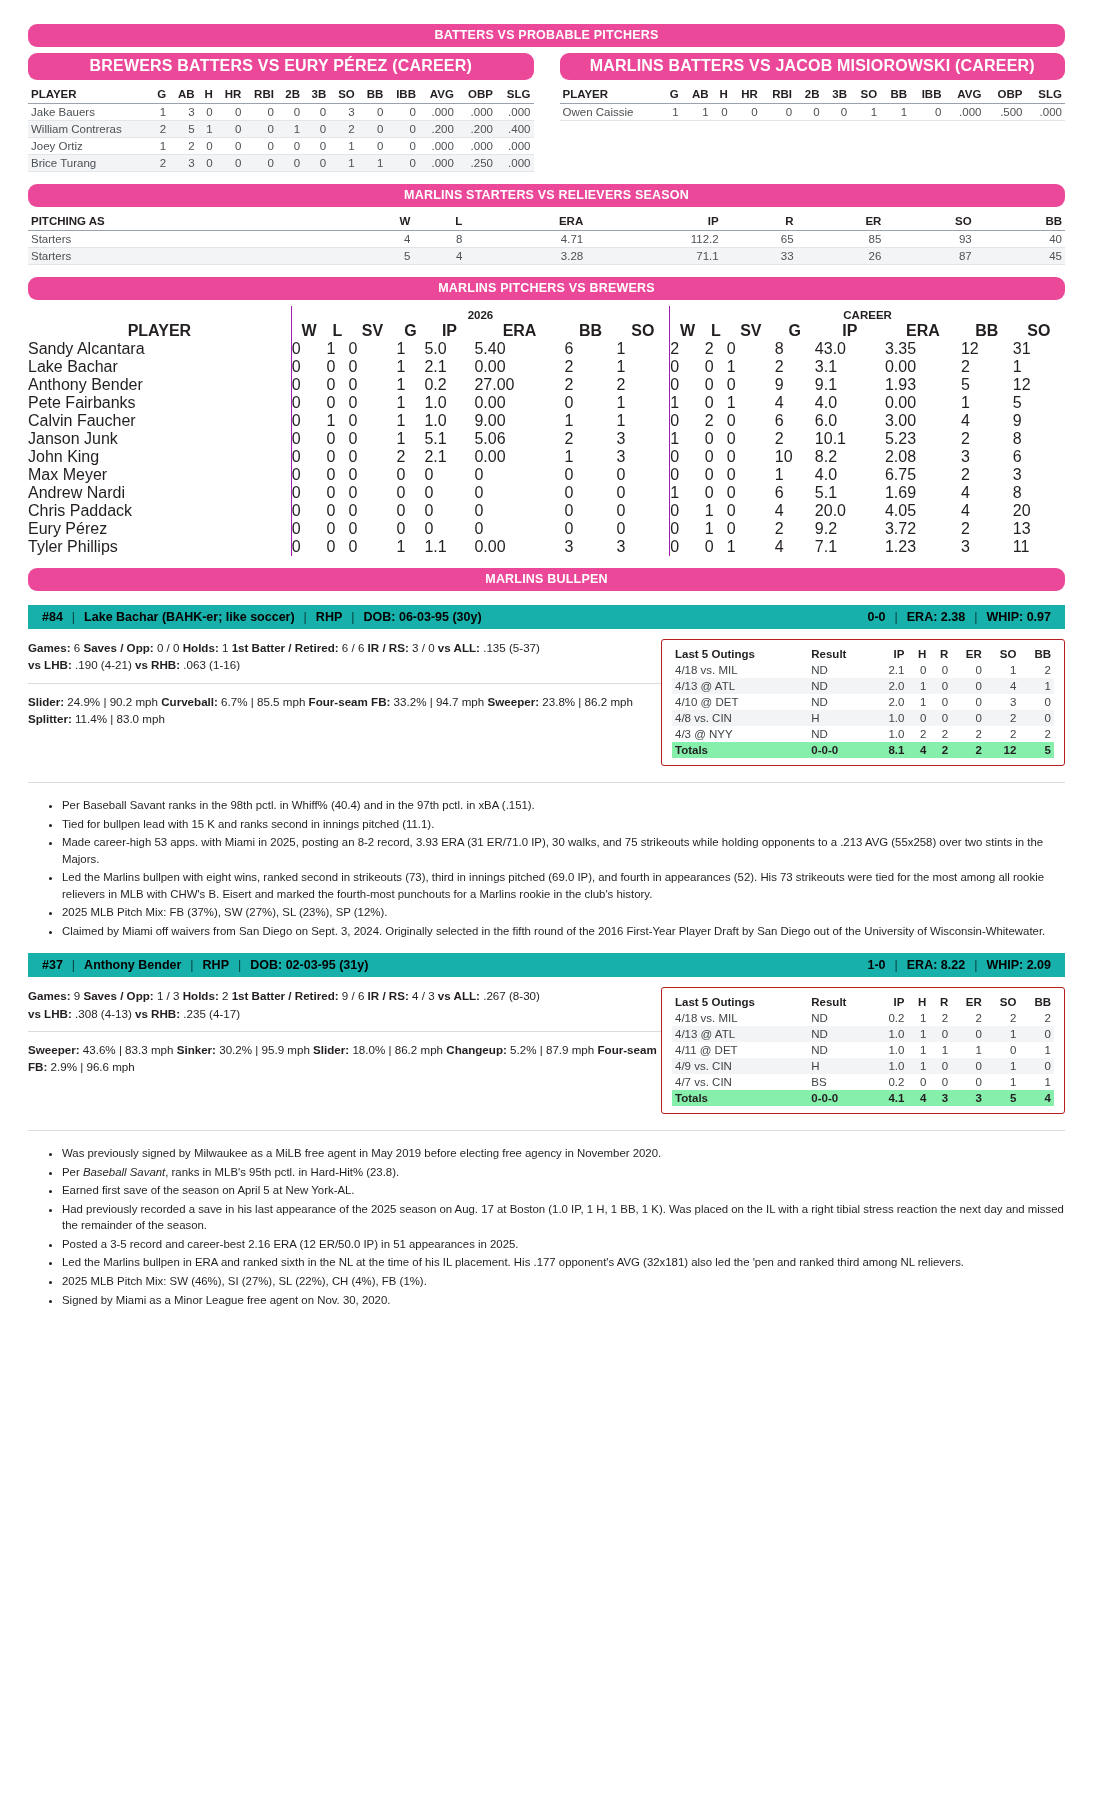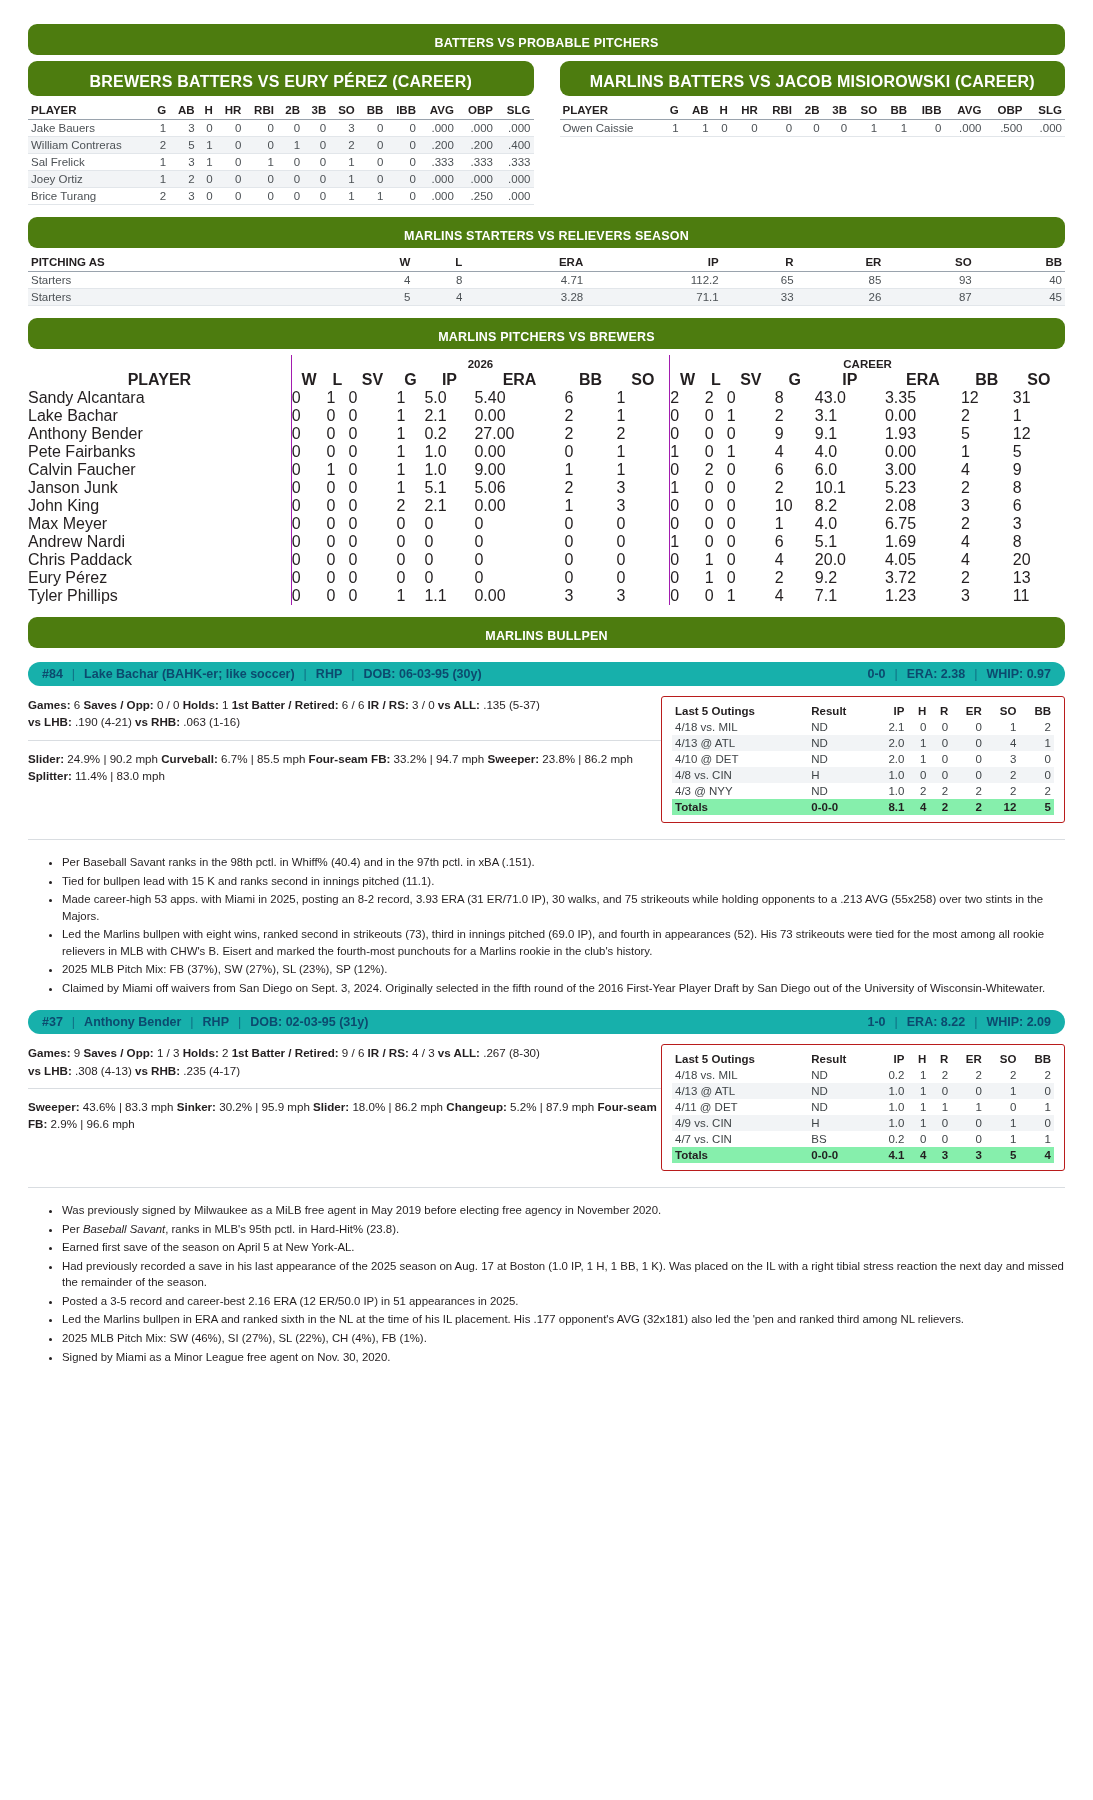--- a/index.html
+++ b/index.html
@@ -6,28 +6,28 @@
   html, body {
     width: 1093px;
     background: #ffffff;
     font-family: "Liberation Sans", sans-serif;
     color: #231f20;
   }
   .page { width: 1093px; min-height: 1800px; padding: 24px 28px 40px 28px; }
 
   
   .banner {
-    background: #4d7c0f;
+    background: #ec4899;
     color: #ffffff;
     font-weight: bold;
     font-size: 12.5px;
     letter-spacing: .2px;
     text-align: center;
     border-radius: 9px;
-    padding: 12px 0 5px 0;
+    padding: 4px 0 5px 0;
     margin: 0 0 6px 0;
   }
   .banner.small { font-size: 16px; }
 
   
   table.stat { width: 100%; border-collapse: collapse; }
   table.stat th {
     font-size: 11.5px;
     font-weight: bold;
     color: #231f20;
@@ -57,21 +57,21 @@
   table.split .grouprow th {
     font-size: 11.5px; font-weight: bold; text-align: center;
     border-bottom: none; padding-bottom: 1px; padding-top: 3px;
   }
   table.split .sep { border-left: 1px solid #a21caf; }
   table.split th, table.split td { white-space: nowrap; }
 
   
   .pcard { margin-top: 14px; }
   .pcard-head {
-    background: #17b0ab; color: #0c4a6e; border-radius: 12px;
+    background: #17b0ab; color: #000000; border-radius: 0;
     display: flex; justify-content: space-between; align-items: center;
     padding: 5px 14px; font-size: 12.5px; font-weight: bold;
   }
   .pcard-head .left span, .pcard-head .right span { display: inline-block; }
   .divider { opacity: .65; padding: 0 9px; font-weight: normal; }
 
   .pcard-body { display: flex; margin-top: 10px; }
   .pcard-left { flex: 1 1 0; min-width: 0; font-size: 11.6px; line-height: 1.5; color: #231f20; }
   .pcard-left b { font-weight: bold; }
   .rule { border-top: 1px solid #d9dde1; margin: 9px 0 9px 0; }
@@ -149,36 +149,20 @@
               <td>0</td>
               <td>0</td>
               <td>1</td>
               <td>0</td>
               <td>2</td>
               <td>0</td>
               <td>0</td>
               <td>.200</td>
               <td>.200</td>
               <td>.400</td>
-            </tr>
-            <tr>
-              <td class="name">Sal Frelick</td>
-              <td>1</td>
-              <td>3</td>
-              <td>1</td>
-              <td>0</td>
-              <td>1</td>
-              <td>0</td>
-              <td>0</td>
-              <td>1</td>
-              <td>0</td>
-              <td>0</td>
-              <td>.333</td>
-              <td>.333</td>
-              <td>.333</td>
             </tr>
             <tr>
               <td class="name">Joey Ortiz</td>
               <td>1</td>
               <td>2</td>
               <td>0</td>
               <td>0</td>
               <td>0</td>
               <td>0</td>
               <td>0</td>

